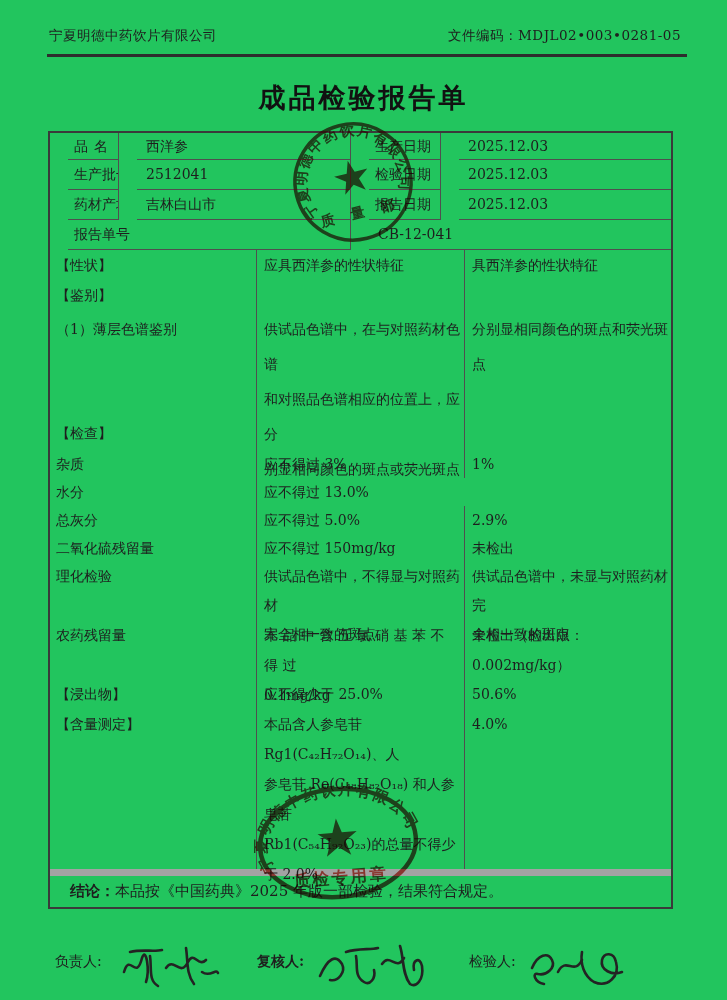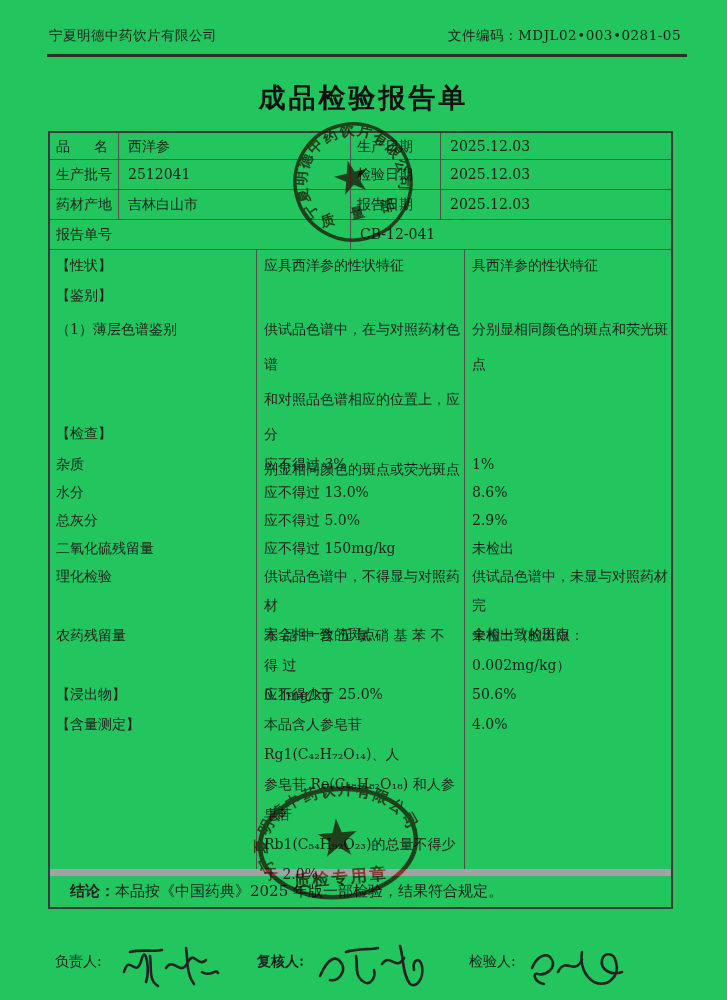--- a/index.html
+++ b/index.html
@@ -14,21 +14,21 @@
   
   .title{position:absolute;top:80px;left:0;width:727px;text-align:center;
          font-family:"Liberation Sans","DejaVu Sans",sans-serif;font-weight:bold;
          font-size:27px;letter-spacing:3px;color:#111;}
 
   
   .report{position:absolute;top:131px;left:48px;width:621px;border:2px solid #3a3a3a;background:transparent;}
 
   .info{display:grid;grid-template-columns:69px 232px 90px 230px;}
   .ic{border-bottom:1px solid #4f4f4f;border-right:1px solid #4f4f4f;height:29px;line-height:29px;
-      font-size:14px;padding-left:6px;white-space:nowrap;overflow:hidden;}
+      font-size:14px;padding-left:6px;white-space:nowrap;overflow:hidden;margin-left:18px;}
   .ic.first{height:26px;line-height:26px;}
   .ic.noR{border-right:none;}
   .ic.jlab{padding-right:10px;text-align:justify;text-align-last:justify;}
   .ic.val{padding-left:9px;}
   .ic.span2{grid-column:1 / 3;}
 
   
   .irow{display:flex;}
   .c1{width:206px;box-sizing:border-box;padding-left:6px;}
   .c2{width:208px;box-sizing:border-box;border-left:1px solid #4f4f4f;padding-left:7px;}
@@ -125,21 +125,20 @@
 
     <div class="irow h28 lh28">
       <div class="c1">杂质</div>
       <div class="c2">应不得过 3%</div>
       <div class="c3">1%</div>
     </div>
 
     <div class="irow h28 lh28">
       <div class="c1">水分</div>
       <div class="c2">应不得过 13.0%</div>
-      <div class="c3">8.6%</div>
     </div>
 
     <div class="irow h28 lh28">
       <div class="c1">总灰分</div>
       <div class="c2">应不得过 5.0%</div>
       <div class="c3">2.9%</div>
     </div>
 
     <div class="irow h28 lh28">
       <div class="c1">二氧化硫残留量</div>

